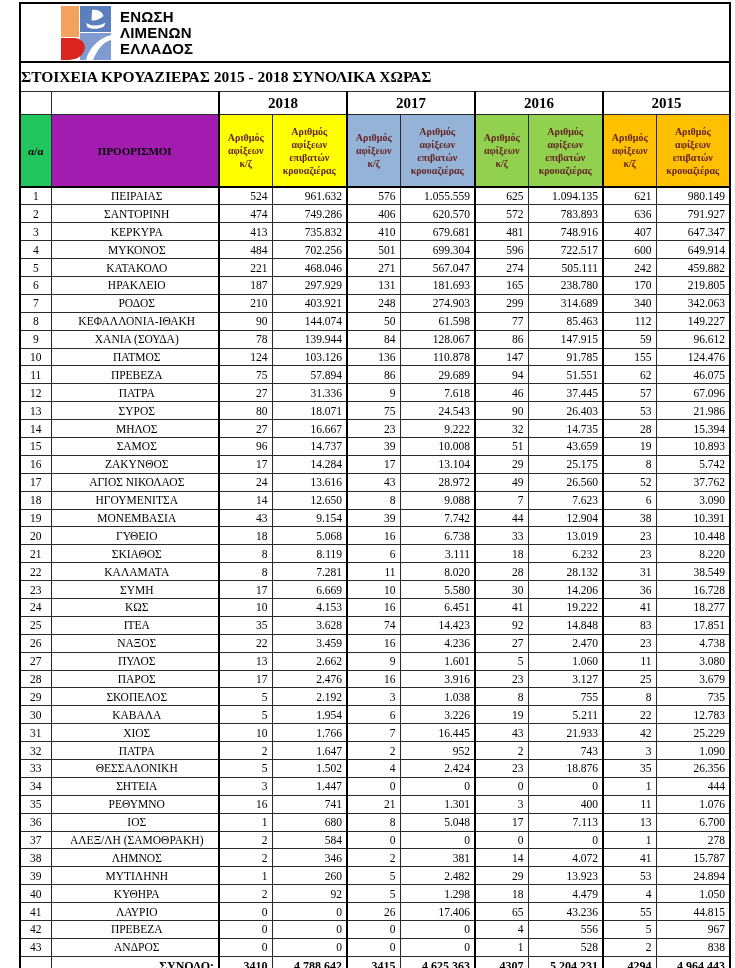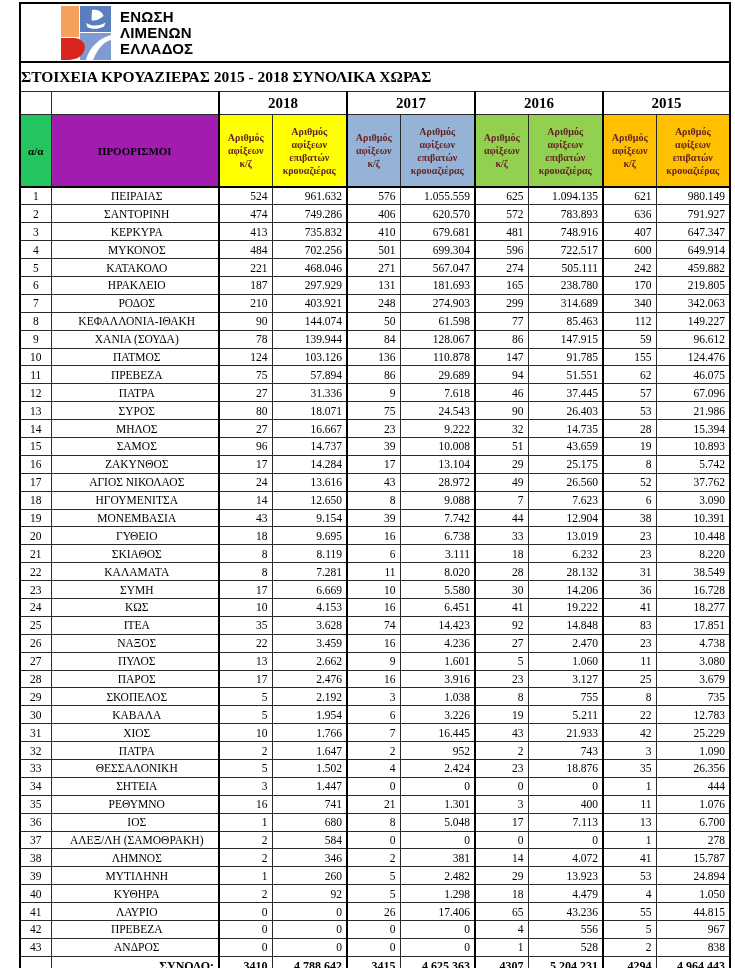--- a/index.html
+++ b/index.html
@@ -314,21 +314,21 @@
         <td class="c-num">7.742</td>
         <td class="c-num grp">44</td>
         <td class="c-num">12.904</td>
         <td class="c-num grp">38</td>
         <td class="c-num">10.391</td>
       </tr>
       <tr>
         <td class="c-idx">20</td>
         <td class="c-name">ΓΥΘΕΙΟ</td>
         <td class="c-num grp">18</td>
-        <td class="c-num">9.695</td>
+        <td class="c-num">5.068</td>
         <td class="c-num grp">16</td>
         <td class="c-num">6.738</td>
         <td class="c-num grp">33</td>
         <td class="c-num">13.019</td>
         <td class="c-num grp">23</td>
         <td class="c-num">10.448</td>
       </tr>
       <tr>
         <td class="c-idx">21</td>
         <td class="c-name">ΣΚΙΑΘΟΣ</td>

